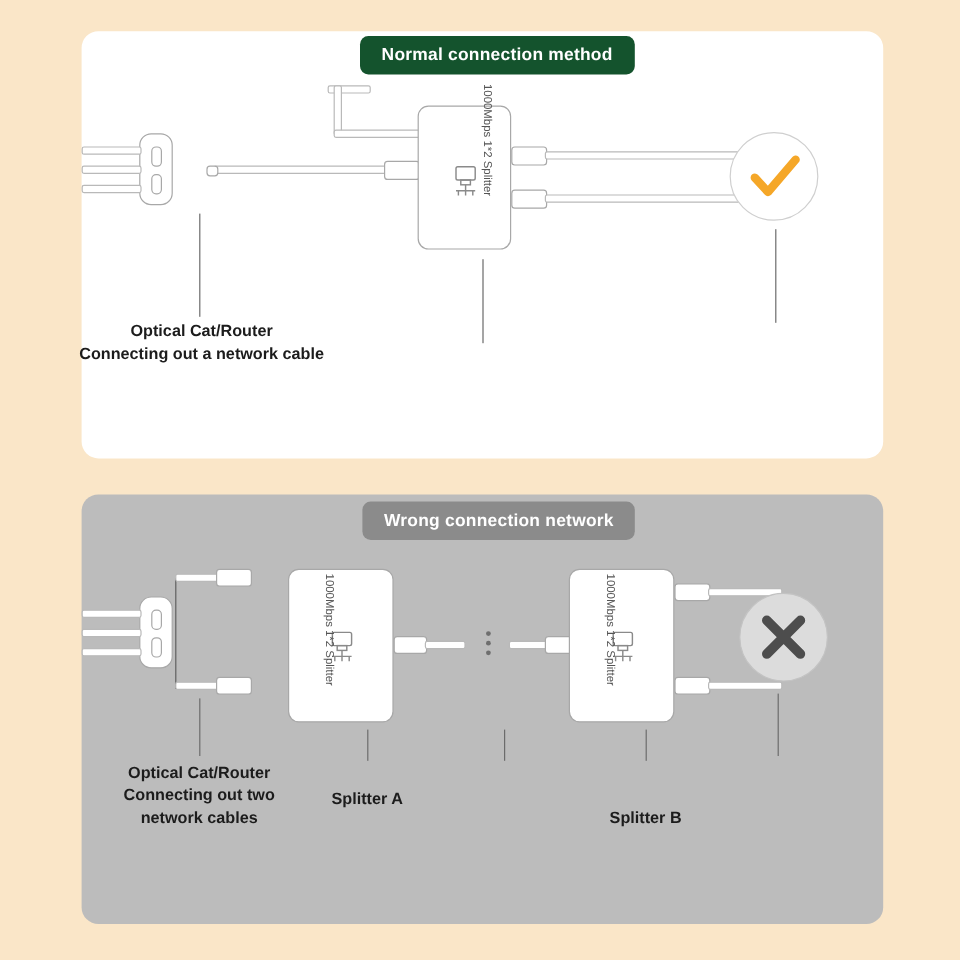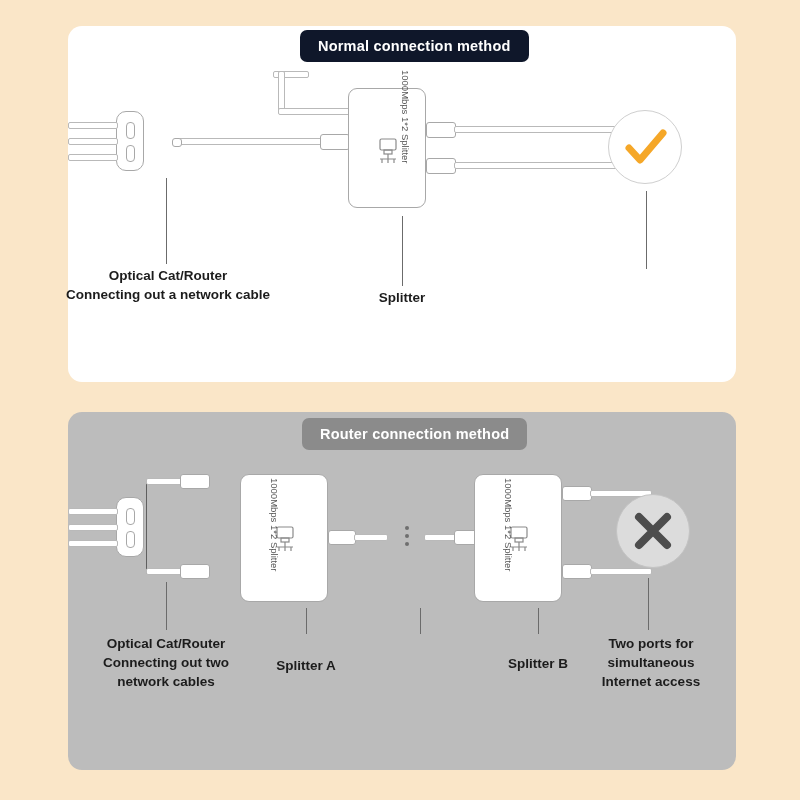--- a/index.html
+++ b/index.html
@@ -50,21 +50,21 @@
     color: #ffffff;
     font-size: 14.5px;
     font-weight: bold;
     letter-spacing: .2px;
     text-align: center;
     padding: 0 18px;
     white-space: nowrap;
     box-sizing: border-box;
   }
   .pill-normal {
-    background: #0f172a;
+    background: #14532d;
     left: 300px;
     top: 30px;
   }
   .pill-wrong {
     background: #8b8b8b;
     left: 302px;
     top: 418px;
   }
 
   
@@ -197,21 +197,20 @@
         <path d="M20 37 L31 49 L54 22" fill="none" stroke="#f5a728" stroke-width="7" stroke-linecap="round" stroke-linejoin="round"></path>
       </svg>
     </div>
 
     <div class="leader leader-v" style="left:98px; top:152px; height:86px;"></div>
     <div class="leader leader-v" style="left:334px; top:190px; height:70px;"></div>
     <div class="leader leader-v" style="left:578px; top:165px; height:78px;"></div>
 
     <div class="caption" style="left:-45px; top:240px; width:290px;">Optical Cat/Router
 Connecting out a network cable</div>
-    <div class="caption" style="left:264px; top:262px; width:140px;">Splitter</div>
   </div>
 
   <div class="pill pill-normal">Normal connection method</div>
 
   <div class="panel panel-wrong">
 
     <div class="plug-body" style="left:48px; top:85px; width:28px; height:60px;"></div>
     <div class="plug-slot" style="left:58px; top:96px; width:9px; height:17px;"></div>
     <div class="plug-slot" style="left:58px; top:119px; width:9px; height:17px;"></div>
 
@@ -267,21 +266,18 @@
     <div class="leader leader-v" style="left:98px; top:170px; height:48px;"></div>
     <div class="leader leader-v" style="left:238px; top:196px; height:26px;"></div>
     <div class="leader leader-v" style="left:352px; top:196px; height:26px;"></div>
     <div class="leader leader-v" style="left:470px; top:196px; height:26px;"></div>
     <div class="leader leader-v" style="left:580px; top:166px; height:52px;"></div>
 
     <div class="caption" style="left:-5px; top:222px; width:206px;">Optical Cat/Router
 Connecting out two
 network cables</div>
     <div class="caption" style="left:178px; top:244px; width:120px;">Splitter A</div>
-    <div class="caption" style="left:410px; top:242px; width:120px;">Splitter B</div>
-    <div class="caption" style="left:508px; top:222px; width:150px;">Two ports for
-simultaneous
-Internet access</div>
+    <div class="caption" style="left:410px; top:260px; width:120px;">Splitter B</div>
   </div>
 
-  <div class="pill pill-wrong">Router connection method</div>
+  <div class="pill pill-wrong">Wrong connection network</div>
 
 </div>
 
 </body></html>

